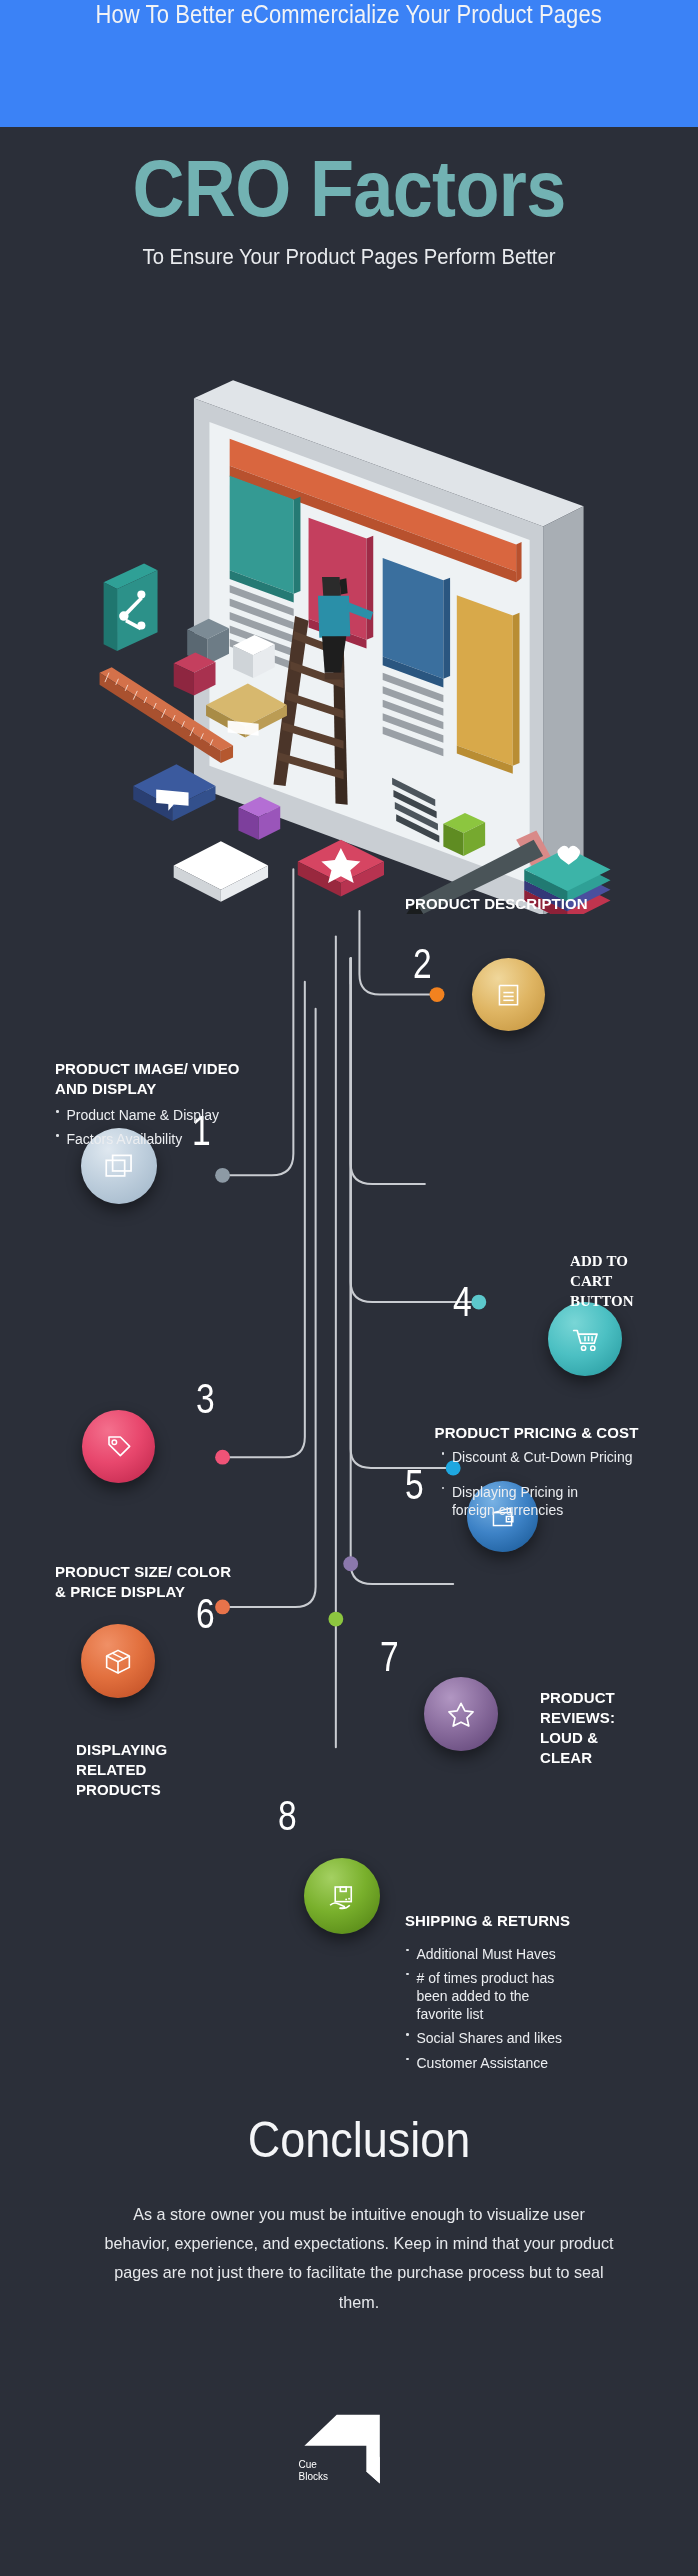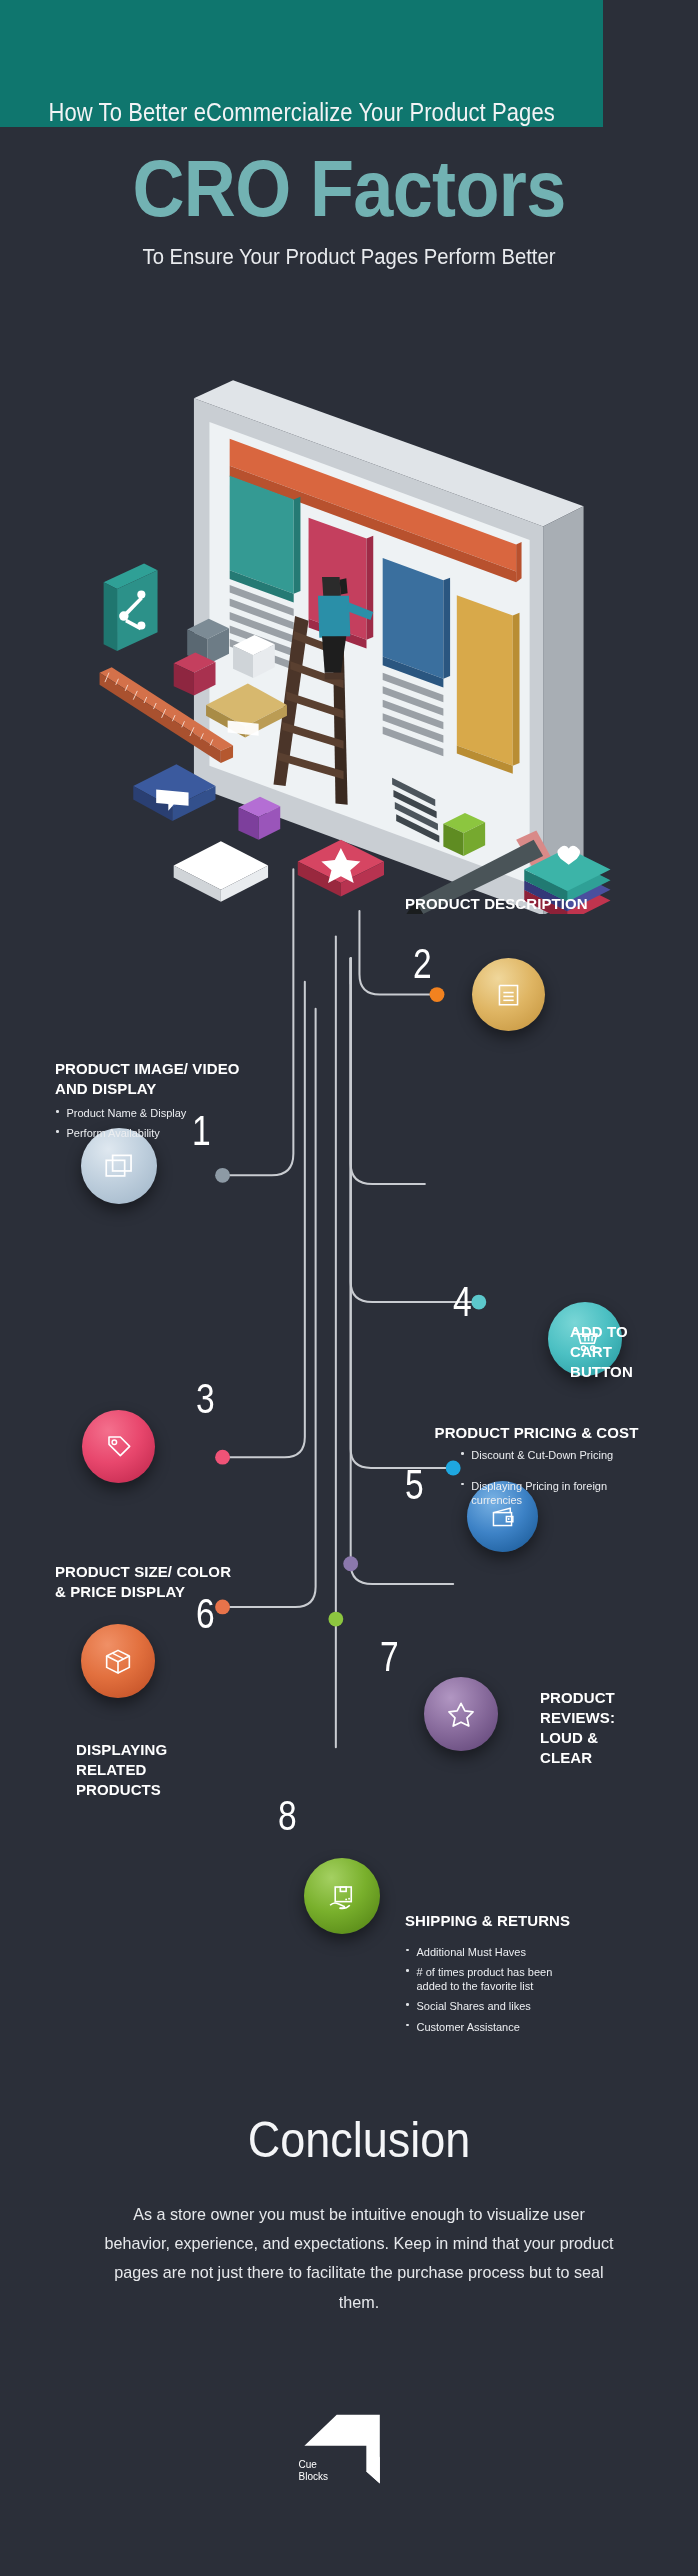--- a/index.html
+++ b/index.html
@@ -5,23 +5,23 @@
   * { box-sizing: border-box; margin: 0; padding: 0; }
   html, body {
     width: 698px;
     background: #2b2f39;
     font-family: "Liberation Sans", sans-serif;
   }
   body { position: relative; width: 698px; height: 2576px; overflow: hidden; }
 
   
   .header-band {
-    position: absolute; left: 0; top: 0; width: 603px; height: 127px;
-    background: #0f766e;
-    display: flex; align-items: flex-end; justify-content: center;
+    position: absolute; left: 0; top: 0; width: 698px; height: 127px;
+    background: #3b82f6;
+    display: flex; align-items: flex-start; justify-content: center;
   }
   .header-title {
     color: #f2f3f5; font-size: 25px; font-weight: 400;
     letter-spacing: 0.1px; white-space: nowrap;
     transform: scaleX(0.88); transform-origin: center;
   }
 
   
   .hero { position: absolute; left: 0; top: 127px; width: 698px; text-align: center; }
   .hero-title {
@@ -51,21 +51,21 @@
   .num { position: absolute; color: #ffffff; font-size: 42px; font-weight: 300;
          line-height: 1; transform: scaleX(0.8); transform-origin: left top; }
 
   .blk { position: absolute; }
   .blk .h {
     color: #ffffff; font-size: 15px; font-weight: 700; line-height: 1.34;
     letter-spacing: 0.1px;
   }
   .blk ul { list-style: none; margin-top: 6.7px; }
   .blk li {
-    color: #eceef1; font-size: 11px; font-weight: 400; line-height: 1.3;
+    color: #eceef1; font-size: 14px; font-weight: 400; line-height: 1.3;
     position: relative; padding-left: 11.5px; margin-bottom: 6px;
   }
   .blk li::before {
     content: ""; position: absolute; left: 1.3px; top: 4px;
     width: 2.7px; height: 2.7px; border-radius: 50%; background: #dfe2e6;
   }
   .blk.c { text-align: center; }
   .blk.c ul { text-align: left; display: inline-block; }
 
   
@@ -327,21 +327,21 @@
   </svg>
 </div>
 <div class="num" style="left:192px; top:1110px;">1</div>
 <div class="blk" style="left:55px; top:1059px; width:236px;">
   <div class="h">
     <div>PRODUCT IMAGE/ VIDEO</div>
     <div>AND DISPLAY</div>
   </div>
   <ul>
     <li>Product Name &amp; Display</li>
-    <li>Perform Availability</li>
+    <li>Factors Availability</li>
   </ul>
 </div>
 
 <div class="node" style="left:472px; top:958px; width:73px; height:73px;
             background: radial-gradient(circle at 36% 28%, #f0d79b 0%, #dfb563 48%, #c2913a 100%);">
   <svg width="31" height="31" viewBox="0 0 48 48">
     <path d="M10 10 H38 V40 H34 M10 10 V40 H34" fill="none" stroke="#fff" stroke-width="2.4"></path>
     <line x1="16" y1="21" x2="32" y2="21" stroke="#fff" stroke-width="2.4"></line>
     <line x1="16" y1="27" x2="32" y2="27" stroke="#fff" stroke-width="2.4"></line>
     <line x1="16" y1="33" x2="32" y2="33" stroke="#fff" stroke-width="2.4"></line>
@@ -376,21 +376,21 @@
   <svg width="34" height="34" viewBox="0 0 48 48">
     <path d="M8 12 H13 L18 30 H37 L41 17 H15" fill="none" stroke="#fff" stroke-width="2.4" stroke-linecap="round" stroke-linejoin="round"></path>
     <line x1="24" y1="20" x2="24" y2="27" stroke="#fff" stroke-width="2.2"></line>
     <line x1="29" y1="20" x2="29" y2="27" stroke="#fff" stroke-width="2.2"></line>
     <line x1="34" y1="20" x2="34" y2="27" stroke="#fff" stroke-width="2.2"></line>
     <circle cx="22" cy="37" r="3" fill="none" stroke="#fff" stroke-width="2.2"></circle>
     <circle cx="35" cy="37" r="3" fill="none" stroke="#fff" stroke-width="2.2"></circle>
   </svg>
 </div>
 <div class="num" style="left:453px; top:1281px;">4</div>
-<div class="blk" style="left:570px; top:1322px; width:121px;">
+<div class="blk" style="left:570px; top:1251px; width:121px;font-family:Liberation Serif, serif;">
   <div class="h">
     <div>ADD TO</div>
     <div>CART</div>
     <div>BUTTON</div>
   </div>
 </div>
 
 <div class="node" style="left:467px; top:1481px; width:71px; height:71px;
             background: radial-gradient(circle at 36% 28%, #79b2e4 0%, #3d82c6 48%, #14538f 100%);">
   <svg width="31" height="31" viewBox="0 0 48 48">

